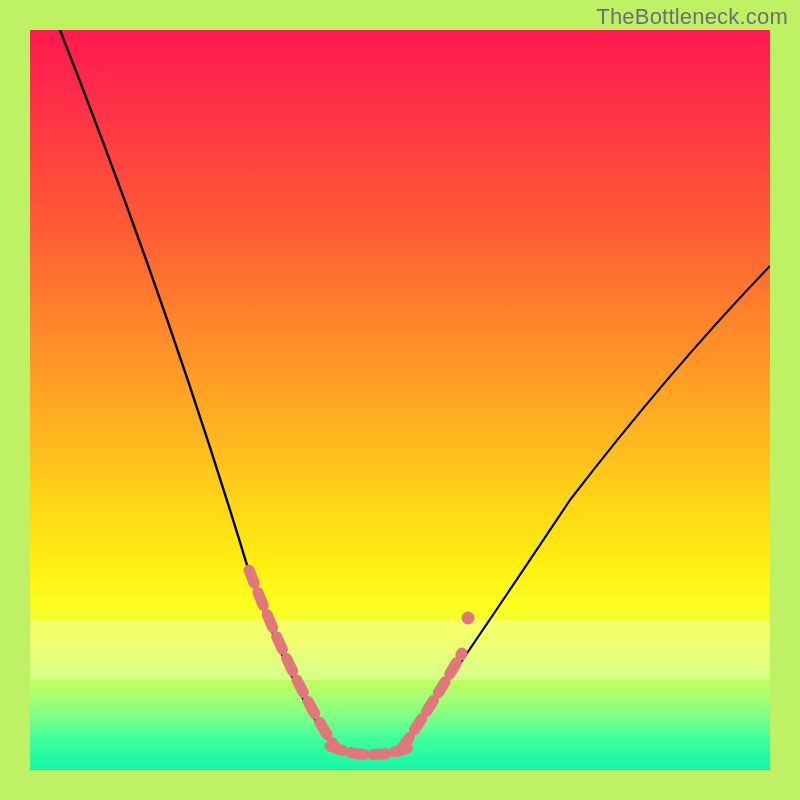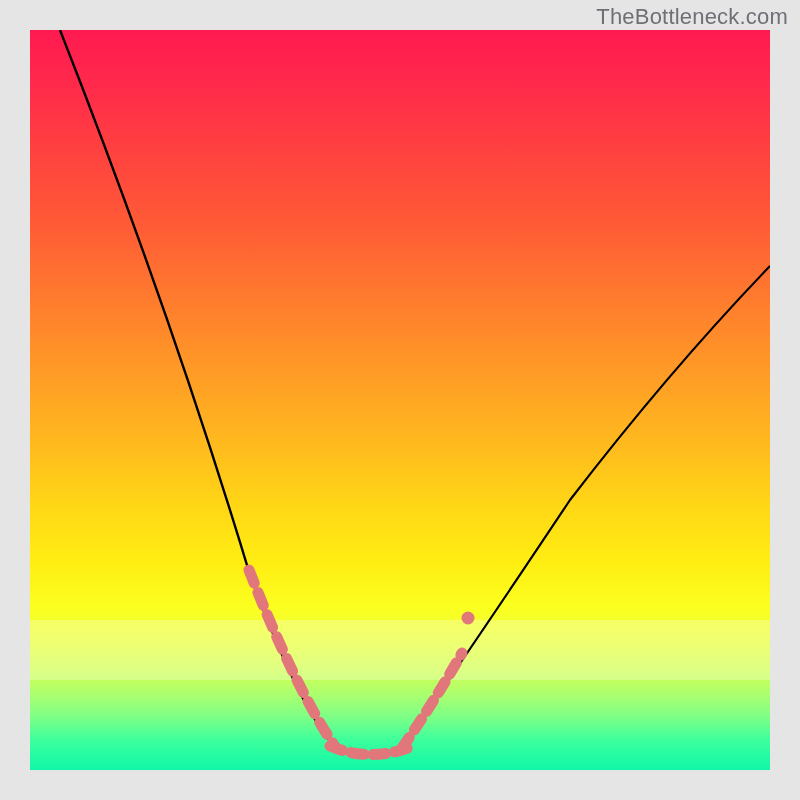--- a/index.html
+++ b/index.html
@@ -7,21 +7,21 @@
     padding: 0;
     width: 800px;
     height: 800px;
     overflow: hidden;
     background: #000;
     font-family: Arial, Helvetica, sans-serif;
   }
   .frame {
     position: absolute;
     inset: 0;
-    background: #e5e5e5;
+    background: #bef264;
   }
   .plot-area {
     position: absolute;
     left: 30px;
     top: 30px;
     width: 740px;
     height: 740px;
     overflow: hidden;
   }
   .gradient {

